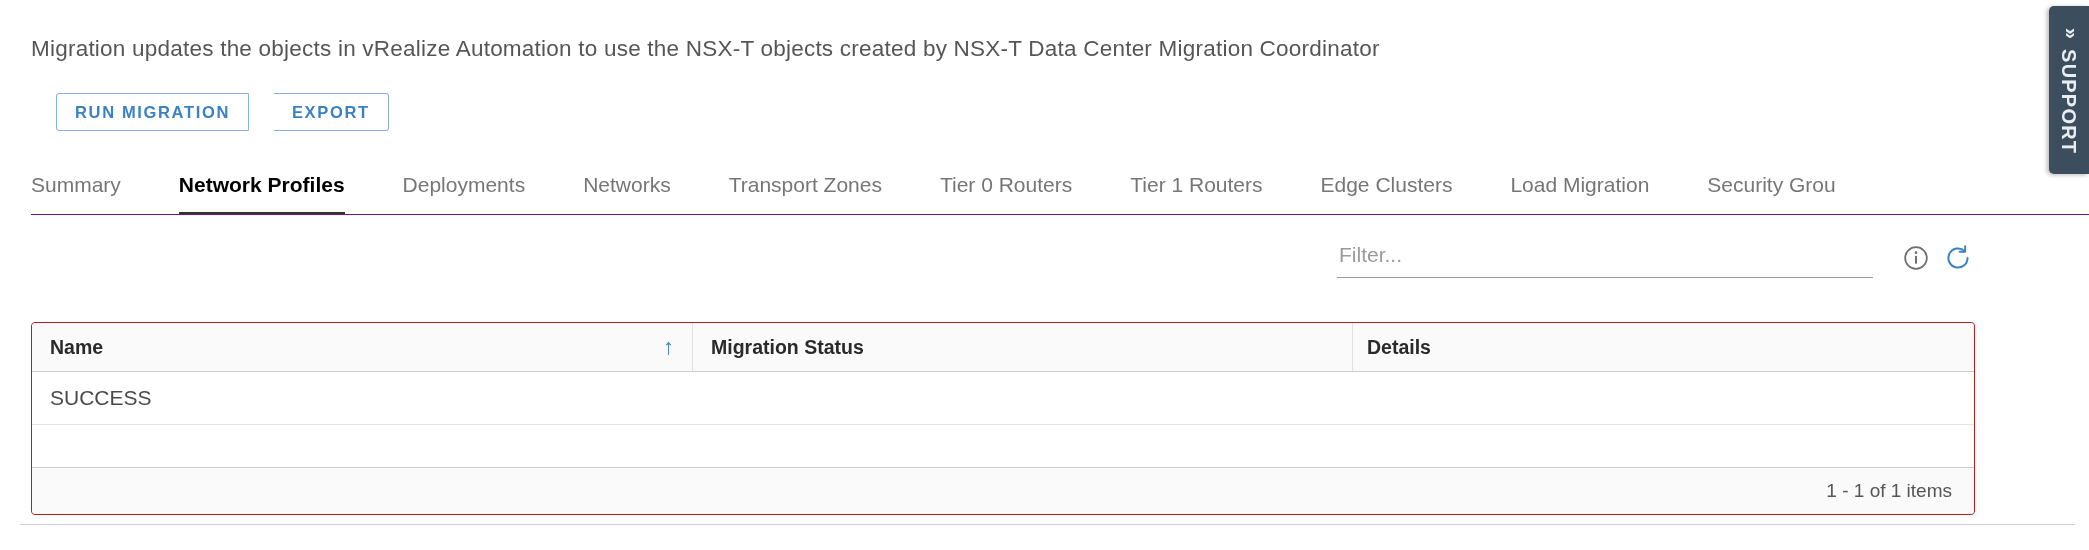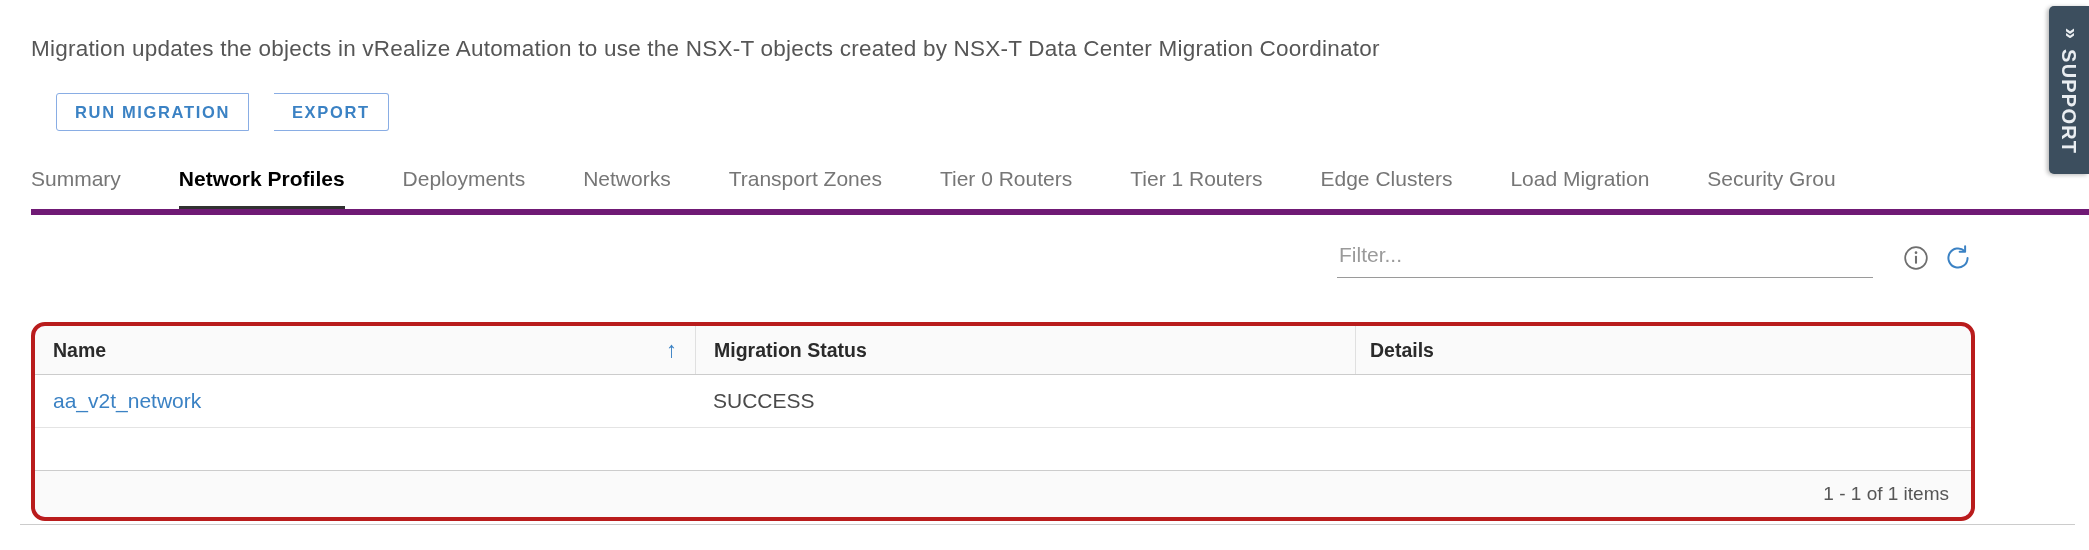--- a/index.html
+++ b/index.html
@@ -74,22 +74,22 @@
   }
 
   
   .tabbar {
     position: absolute;
     left: 31px;
     top: 157px;
     right: 0;
     height: 48px;
     display: flex;
-    align-items: flex-end;
-    border-bottom: 6px solid #701a75;
+    align-items: flex-start;
+    border-bottom: 1px solid #701a75;
     box-sizing: border-box;
     overflow: hidden;
   }
   .tab {
     box-sizing: border-box;
     height: 48px;
     display: flex;
     align-items: center;
     font-size: 21px;
     color: #767676;
@@ -147,22 +147,22 @@
     cursor: pointer;
     margin-left: 8px;
   }
 
   
   .grid {
     position: absolute;
     left: 31px;
     top: 312px;
     width: 1944px;
-    border: 4px solid #b91c1c;
-    border-radius: 14px;
+    border: 1px solid #b91c1c;
+    border-radius: 4px;
     background: #ec4899;
     box-sizing: border-box;
     overflow: hidden;
   }
   .grid-head {
     display: flex;
     background: #fafafa;
     border-bottom: 1px solid #cccccc;
     height: 48px;
   }
@@ -329,23 +329,20 @@
       </div>
       <div class="th col-status">
         <span>Migration Status</span>
       </div>
       <div class="th col-details">
         <span>Details</span>
       </div>
     </div>
 
     <div class="grid-row">
-      <div class="td col-name">
-        <a class="cell-link" href="#">aa_v2t_network</a>
-      </div>
       <div class="td col-status">SUCCESS</div>
       <div class="td col-details"></div>
     </div>
 
     <div class="grid-spacer"></div>
 
     <div class="grid-footer">
       <span>1 - 1 of 1 items</span>
     </div>
   </div>

